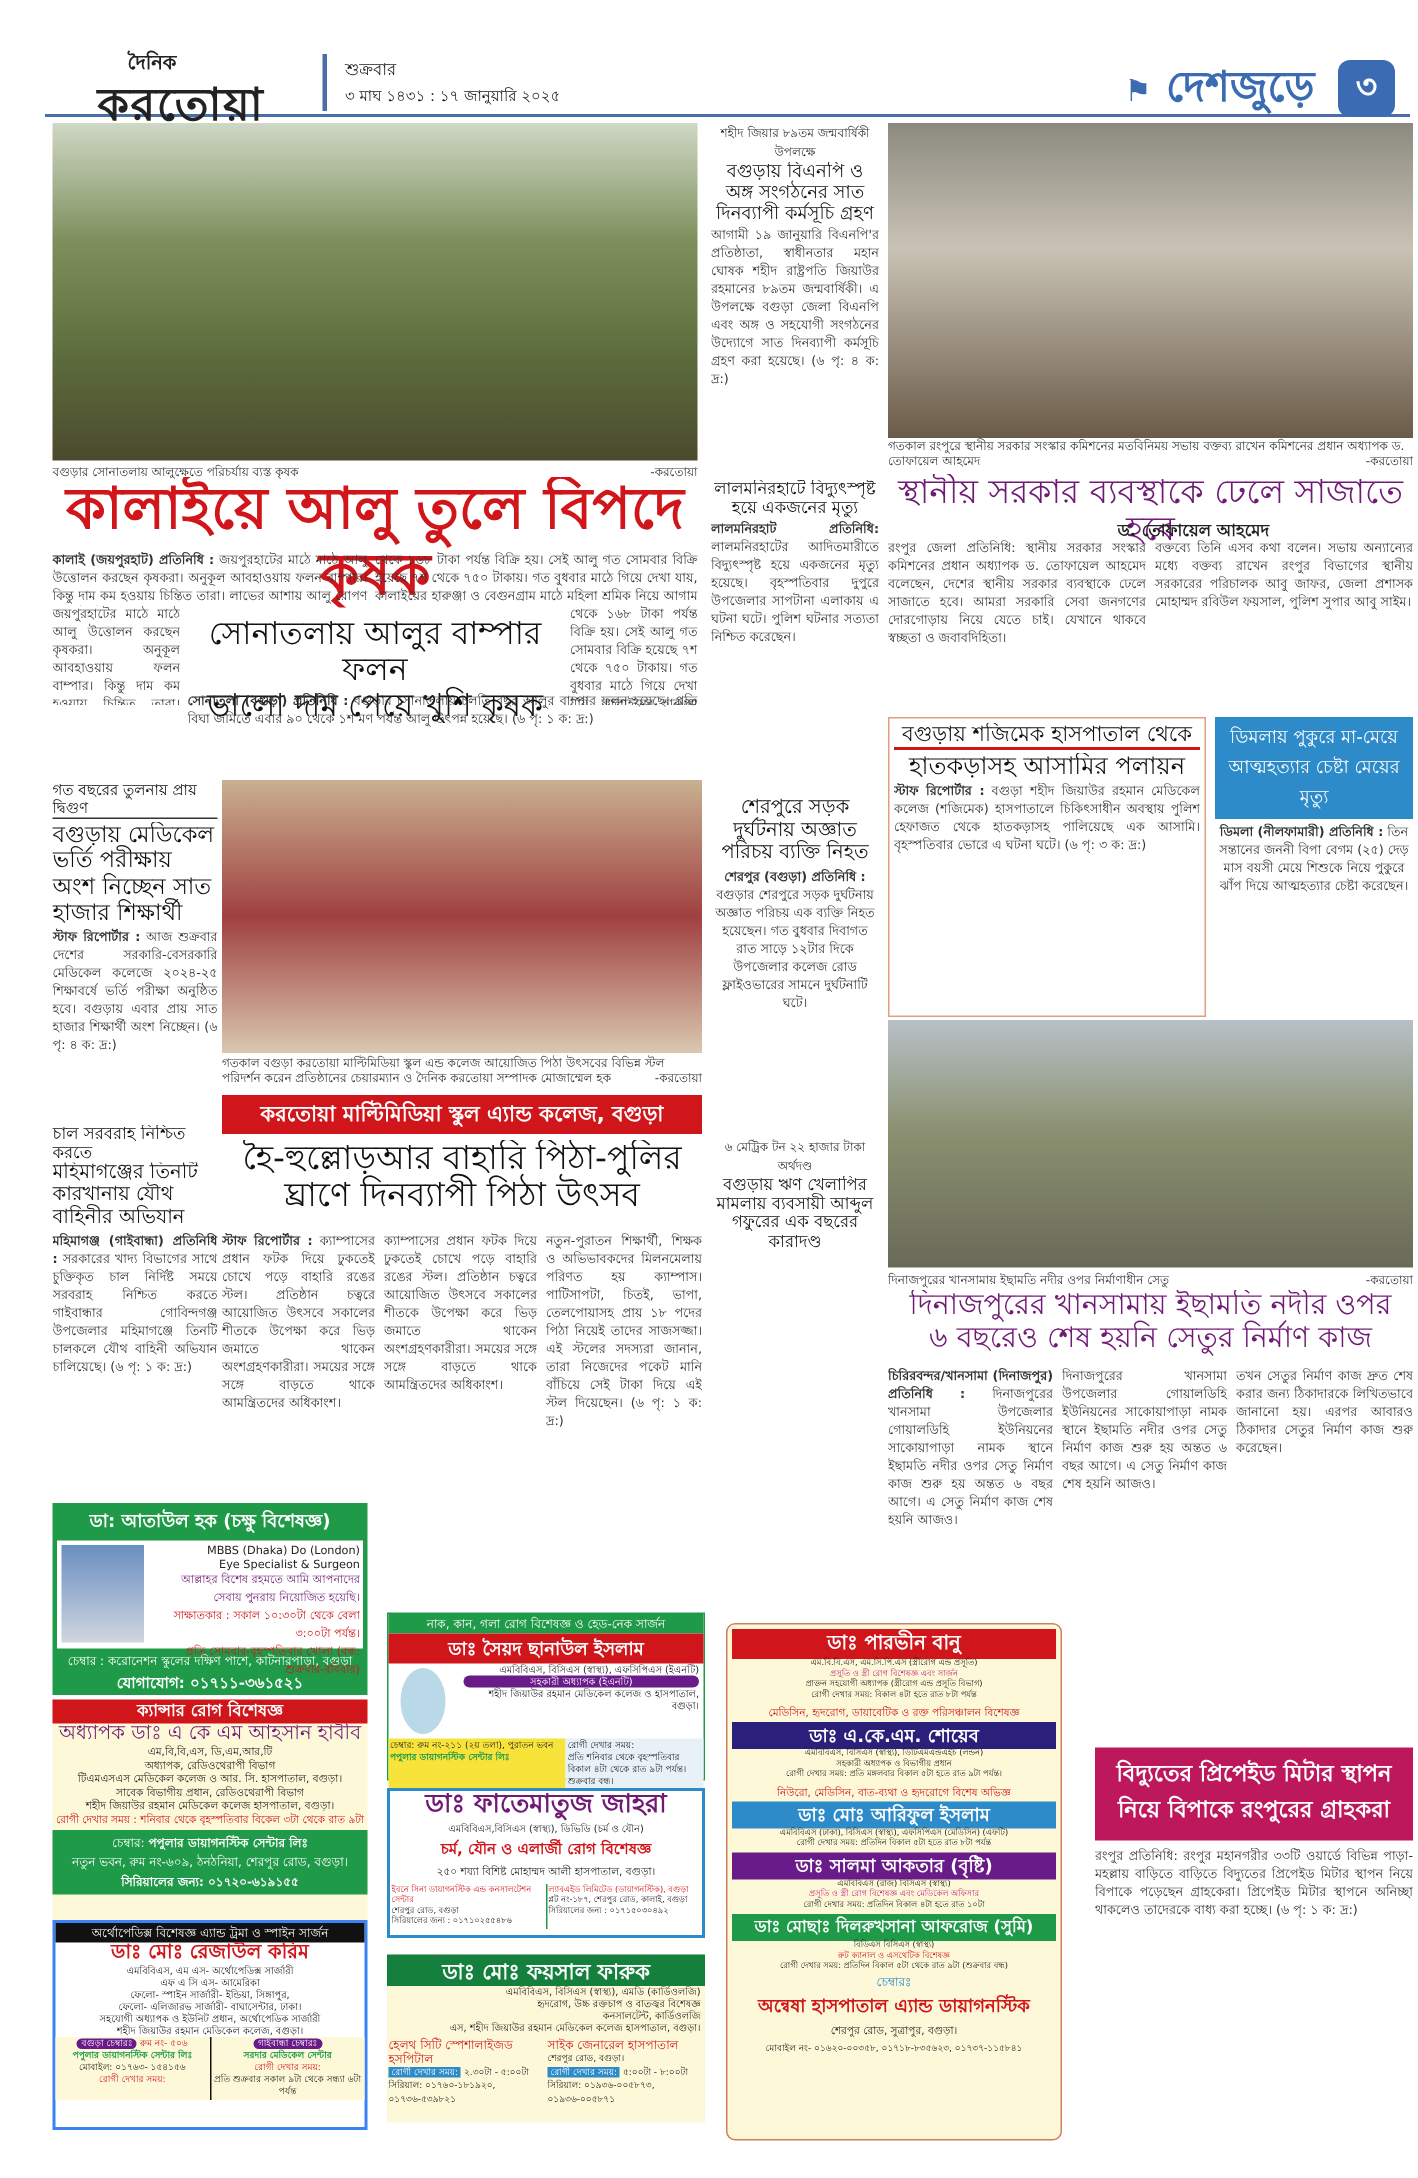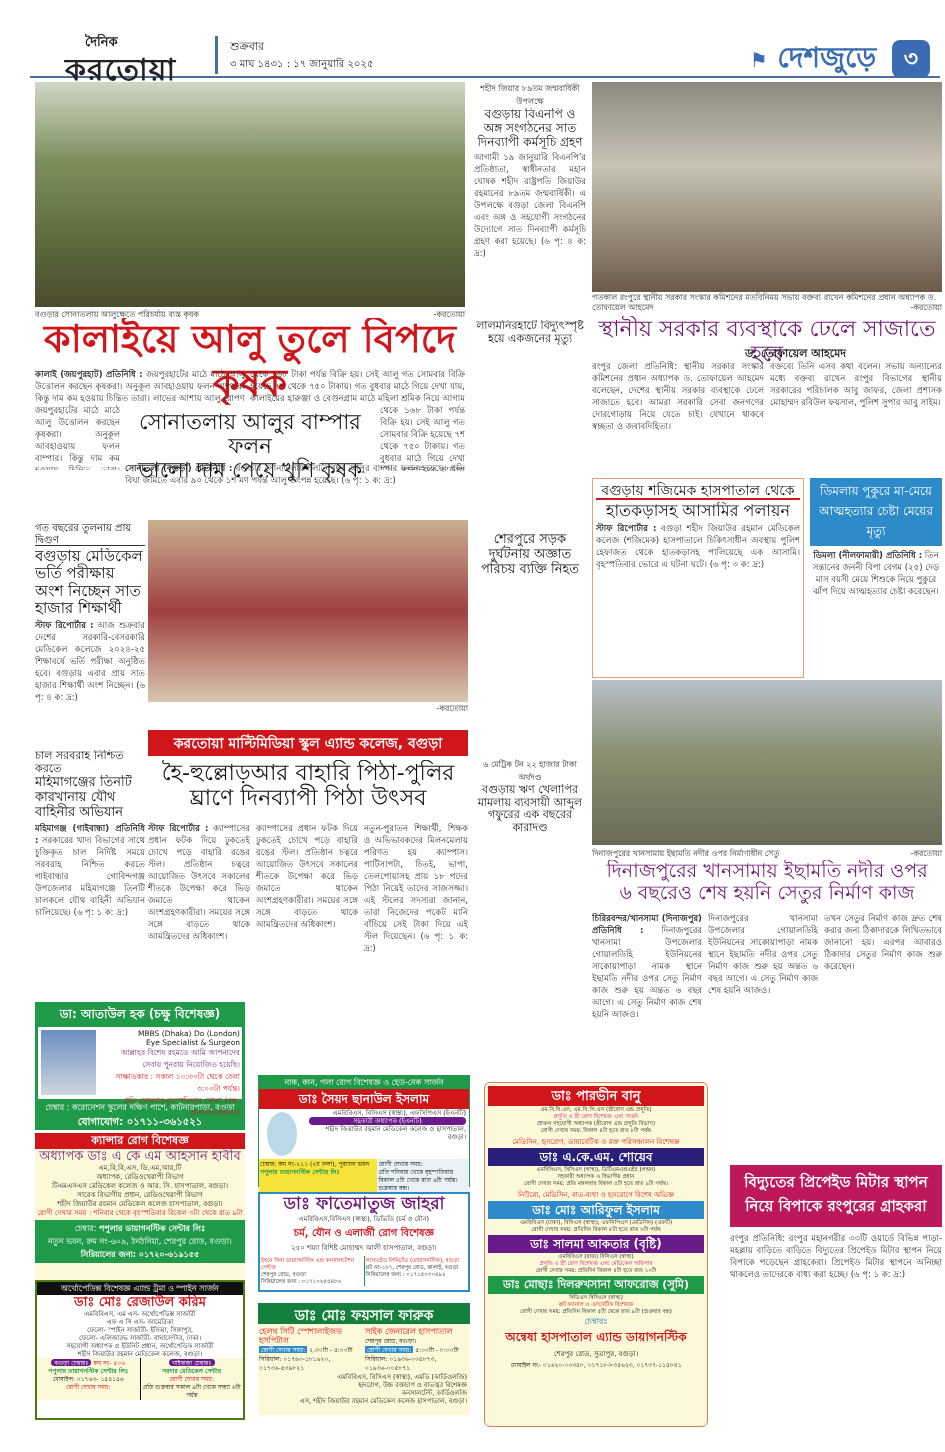--- a/index.html
+++ b/index.html
@@ -63,38 +63,40 @@
 </div>
 
 <div class="abs" style="left:35px;top:750px;width:110px">
   <div class="hl" style="font-size:11px;font-weight:normal">চাল সরবরাহ নিশ্চিত করতে</div>
   <div class="hl" style="font-size:13px;font-weight:normal">মহিমাগঞ্জের তিনটি কারখানায় যৌথ বাহিনীর অভিযান</div>
   <div class="body" style="height:170px;margin-top:2px"><b>মহিমাগঞ্জ (গাইবান্ধা) প্রতিনিধি :</b> <span>সরকারের খাদ্য বিভাগের সাথে চুক্তিকৃত চাল নির্দিষ্ট সময়ে সরবরাহ নিশ্চিত করতে গাইবান্ধার গোবিন্দগঞ্জ উপজেলার মহিমাগঞ্জে তিনটি চালকলে যৌথ বাহিনী অভিযান চালিয়েছে।</span> <span>(৬ পৃ: ১ ক: দ্র:)</span></div>
 </div>
 
 <div class="abs photo4" style="left:148px;top:520px;width:320px;height:182px"></div>
 <div class="abs cap" style="left:148px;top:704px;width:320px;line-height:10px">
-   <span style="float:right">-করতোয়া</span>
+  <span>গতকাল বগুড়া করতোয়া মাল্টিমিডিয়া স্কুল এন্ড কলেজ আয়োজিত পিঠা উৎসবের বিভিন্ন স্টল পরিদর্শন করেন প্রতিষ্ঠানের চেয়ারম্যান ও দৈনিক করতোয়া সম্পাদক মোজাম্মেল হক</span> <span style="float:right">-করতোয়া</span>
 </div>
 <div class="abs adbar" style="left:148px;top:730px;width:320px;height:26px;background:#d1161b;font-size:14px;line-height:26px">করতোয়া মাল্টিমিডিয়া স্কুল এ্যান্ড কলেজ, বগুড়া</div>
 <div class="abs hl" style="left:148px;top:760px;width:320px;font-size:22px;text-align:center;font-weight:normal">হৈ-হুল্লোড়আর বাহারি পিঠা-পুলির ঘ্রাণে দিনব্যাপী পিঠা উৎসব</div>
 <div class="abs body" style="left:148px;top:822px;width:102px;height:180px"><b>স্টাফ রিপোর্টার :</b> <span>ক্যাম্পাসের প্রধান ফটক দিয়ে ঢুকতেই চোখে পড়ে বাহারি রঙের স্টল। প্রতিষ্ঠান চত্বরে আয়োজিত উৎসবে সকালের শীতকে উপেক্ষা করে ভিড় জমাতে থাকেন অংশগ্রহণকারীরা। সময়ের সঙ্গে সঙ্গে বাড়তে থাকে আমন্ত্রিতদের অধিকাংশ।</span></div>
 <div class="abs body" style="left:256px;top:822px;width:102px;height:180px">ক্যাম্পাসের প্রধান ফটক দিয়ে ঢুকতেই চোখে পড়ে বাহারি রঙের স্টল। প্রতিষ্ঠান চত্বরে আয়োজিত উৎসবে সকালের শীতকে উপেক্ষা করে ভিড় জমাতে থাকেন অংশগ্রহণকারীরা। সময়ের সঙ্গে সঙ্গে বাড়তে থাকে আমন্ত্রিতদের অধিকাংশ।</div>
 <div class="abs body" style="left:364px;top:822px;width:104px;height:180px"><span>নতুন-পুরাতন শিক্ষার্থী, শিক্ষক ও অভিভাবকদের মিলনমেলায় পরিণত হয় ক্যাম্পাস। পাটিসাপটা, চিতই, ভাপা, তেলপোয়াসহ প্রায় ১৮ পদের পিঠা নিয়েই তাদের সাজসজ্জা। এই স্টলের সদস্যরা জানান, তারা নিজেদের পকেট মানি বাঁচিয়ে সেই টাকা দিয়ে এই স্টল দিয়েছেন।</span> <span>(৬ পৃ: ১ ক: দ্র:)</span></div>
 
 <div class="abs" style="left:474px;top:82px;width:112px">
   <div class="cap" style="text-align:center">শহীদ জিয়ার ৮৯তম জন্মবার্ষিকী উপলক্ষে</div>
   <div class="hl" style="font-size:12px;text-align:center;font-weight:normal">বগুড়ায় বিএনপি ও অঙ্গ সংগঠনের সাত দিনব্যাপী কর্মসূচি গ্রহণ</div>
   <div class="body" style="height:130px;margin-top:2px"><span>আগামী ১৯ জানুয়ারি বিএনপি'র প্রতিষ্ঠাতা, স্বাধীনতার মহান ঘোষক শহীদ রাষ্ট্রপতি জিয়াউর রহমানের ৮৯তম জন্মবার্ষিকী। এ উপলক্ষে বগুড়া জেলা বিএনপি এবং অঙ্গ ও সহযোগী সংগঠনের উদ্যোগে সাত দিনব্যাপী কর্মসূচি গ্রহণ করা হয়েছে।</span> <span>(৬ পৃ: ৪ ক: দ্র:)</span></div>
 </div>
 <div class="abs" style="left:474px;top:320px;width:112px">
   <div class="hl" style="font-size:11px;text-align:center;font-weight:normal">লালমনিরহাটে বিদ্যুৎস্পৃষ্ট হয়ে একজনের মৃত্যু</div>
+  <div class="body" style="height:150px;margin-top:2px"><b>লালমনিরহাট প্রতিনিধি:</b> <span>লালমনিরহাটের আদিতমারীতে বিদ্যুৎস্পৃষ্ট হয়ে একজনের মৃত্যু হয়েছে। বৃহস্পতিবার দুপুরে উপজেলার সাপটানা এলাকায় এ ঘটনা ঘটে। পুলিশ ঘটনার সত্যতা নিশ্চিত করেছেন।</span></div>
 </div>
 <div class="abs" style="left:474px;top:532px;width:112px">
   <div class="hl" style="font-size:13px;text-align:center;font-weight:normal">শেরপুরে সড়ক দুর্ঘটনায় অজ্ঞাত পরিচয় ব্যক্তি নিহত</div>
+  <div class="body" style="height:150px;margin-top:2px;text-align:center"><b>শেরপুর (বগুড়া) প্রতিনিধি :</b> <span>বগুড়ার শেরপুরে সড়ক দুর্ঘটনায় অজ্ঞাত পরিচয় এক ব্যক্তি নিহত হয়েছেন। গত বুধবার দিবাগত রাত সাড়ে ১২টার দিকে উপজেলার কলেজ রোড ফ্লাইওভারের সামনে দুর্ঘটনাটি ঘটে।</span></div>
 </div>
 <div class="abs" style="left:474px;top:758px;width:112px">
   <div class="cap" style="text-align:center">৬ মেট্রিক টন ২২ হাজার টাকা অর্থদণ্ড</div>
   <div class="hl" style="font-size:11px;text-align:center;font-weight:normal">বগুড়ায় ঋণ খেলাপির মামলায় ব্যবসায়ী আব্দুল গফুরের এক বছরের কারাদণ্ড</div>
 </div>
 
 <div class="abs photo2" style="left:592px;top:82px;width:350px;height:210px"></div>
 <div class="abs cap" style="left:592px;top:293px;width:350px;line-height:10px"><span>গতকাল রংপুরে স্থানীয় সরকার সংস্কার কমিশনের মতবিনিময় সভায় বক্তব্য রাখেন কমিশনের প্রধান অধ্যাপক ড. তোফায়েল আহমেদ</span> <span style="float:right">-করতোয়া</span></div>
 <div class="abs hl navy" style="left:592px;top:316px;width:350px;font-size:22px;text-align:center;font-weight:normal">স্থানীয় সরকার ব্যবস্থাকে ঢেলে সাজাতে হবে</div>
 <div class="abs" style="left:745px;top:345px;font-size:11px;font-weight:bold">ড. তোফায়েল আহমেদ</div>
@@ -154,21 +156,21 @@
     <div>শহীদ জিয়াউর রহমান মেডিকেল কলেজ হাসপাতাল, বগুড়া।</div>
     <div class="red">রোগী দেখার সময় : শনিবার থেকে বৃহস্পতিবার বিকেল ৩টা থেকে রাত ৯টা</div>
   </div>
   <div style="background:#1f9a48;color:#fff;font-size:8px;padding:2px;margin-top:2px;text-align:center">
     <div><span>চেম্বার:</span> <b>পপুলার ডায়াগনস্টিক সেন্টার লিঃ</b></div>
     <div>নতুন ভবন, রুম নং-৬০৯, ঠনঠনিয়া, শেরপুর রোড, বগুড়া।</div>
     <div style="font-weight:bold">সিরিয়ালের জন্য: ০১৭২০-৬১৯১৫৫</div>
   </div>
 </div>
 
-<div class="abs" style="left:35px;top:1280px;width:210px;height:140px;border:2px solid #4d7c0f;background:#fff">
+<div class="abs" style="left:35px;top:1280px;width:210px;height:140px;border:2px solid #3b82f6;background:#fff">
   <div class="adbar" style="background:#111;font-size:8px;height:13px;line-height:13px;font-weight:normal">অর্থোপেডিক্স বিশেষজ্ঞ এ্যান্ড ট্রমা ও স্পাইন সার্জন</div>
   <div class="hl red" style="font-size:13px;text-align:center">ডাঃ মোঃ রেজাউল করিম</div>
   <div style="font-size:6.5px;text-align:center;line-height:8px">
     <div>এমবিবিএস, এম এস- অর্থোপেডিক্স সার্জারী</div>
     <div>এফ এ সি এস- আমেরিকা</div>
     <div>ফেলো- স্পাইন সার্জারী- ইন্ডিয়া, সিঙ্গাপুর,</div>
     <div>ফেলো- এলিজারভ সার্জারী- বাঘাসেন্টার, ঢাকা।</div>
     <div>সহযোগী অধ্যাপক ও ইউনিট প্রধান, অর্থোপেডিক সার্জারী</div>
     <div>শহীদ জিয়াউর রহমান মেডিকেল কলেজ, বগুড়া।</div>
   </div>
@@ -225,39 +227,39 @@
     <div style="flex:1;padding:1px">
         <div class="red">ল্যাবএইড লিমিটেড (ডায়াগনস্টিক), বগুড়া</div>
         <div>প্লট নং-১৮৭, শেরপুর রোড, কালাই, বগুড়া</div>
         <div>সিরিয়ালের জন্য : ০১৭১৫০৩০৪৯২</div>
       </div>
   </div>
 </div>
 
 <div class="abs" style="left:258px;top:1303px;width:212px;height:112px;background:#fdf8d8">
   <div class="adbar" style="background:#15803d;font-size:14px;height:21px;line-height:24px">ডাঃ মোঃ ফয়সাল ফারুক</div>
-  <div style="display:flex;font-size:6px;line-height:9px;margin-top:2px">
-    <div style="flex:1;padding:1px">
-        <div class="red" style="font-size:8px">হেলথ সিটি স্পেশালাইজড হসপিটাল</div>
-        <div><span style="background:#2e8bc9;color:#fff;padding:0 2px">রোগী দেখার সময়:</span> <span>২.৩০টা - ৫:০০টা</span></div>
-        <div>সিরিয়াল: ০১৭৬০-১৮১৯২০, ০১৭৩৬-৫৩৯৮২১</div>
-      </div>
-    <div style="flex:1;padding:1px">
-        <div class="red" style="font-size:8px">সাইক জেনারেল হাসপাতাল</div>
-        <div>শেরপুর রোড, বগুড়া।</div>
-        <div><span style="background:#2e8bc9;color:#fff;padding:0 2px">রোগী দেখার সময়:</span> <span>৫:০০টা - ৮:০০টা</span></div>
-        <div>সিরিয়াল: ০১৯৩৬-০০৫৮৭৩, ০১৯৩৬-০০৫৮৭১</div>
-      </div>
-  </div>
   <div style="font-size:6.5px;text-align:right;line-height:8px;padding-right:3px">
     <div>এমবিবিএস, বিসিএস (স্বাস্থ্য), এমডি (কার্ডিওলজি)</div>
     <div>হৃদরোগ, উচ্চ রক্তচাপ ও বাতজ্বর বিশেষজ্ঞ</div>
     <div>কনসালটেন্ট, কার্ডিওলজি</div>
     <div>এস, শহীদ জিয়াউর রহমান মেডিকেল কলেজ হাসপাতাল, বগুড়া।</div>
   </div>
+  <div style="display:flex;font-size:6px;line-height:9px;margin-top:2px">
+    <div style="flex:1;padding:1px">
+        <div class="red" style="font-size:8px">হেলথ সিটি স্পেশালাইজড হসপিটাল</div>
+        <div><span style="background:#2e8bc9;color:#fff;padding:0 2px">রোগী দেখার সময়:</span> <span>২.৩০টা - ৫:০০টা</span></div>
+        <div>সিরিয়াল: ০১৭৬০-১৮১৯২০, ০১৭৩৬-৫৩৯৮২১</div>
+      </div>
+    <div style="flex:1;padding:1px">
+        <div class="red" style="font-size:8px">সাইক জেনারেল হাসপাতাল</div>
+        <div>শেরপুর রোড, বগুড়া।</div>
+        <div><span style="background:#2e8bc9;color:#fff;padding:0 2px">রোগী দেখার সময়:</span> <span>৫:০০টা - ৮:০০টা</span></div>
+        <div>সিরিয়াল: ০১৯৩৬-০০৫৮৭৩, ০১৯৩৬-০০৫৮৭১</div>
+      </div>
+  </div>
 </div>
 
 <div class="abs" style="left:484px;top:1082px;width:224px;height:345px;border:1px solid #d08060;border-radius:6px;background:#fdf8d8;padding:3px">
   <div class="adbar" style="background:#d1161b;font-size:13px;height:20px;line-height:20px">ডাঃ পারভীন বানু</div>
   <div style="font-size:5.5px;text-align:center;line-height:7px">
     <div>এম.বি.বি.এস, এম.সি.পি.এস (স্ত্রীরোগ এন্ড প্রসূতি)</div>
     <div style="color:#c02080">প্রসূতি ও স্ত্রী রোগ বিশেষজ্ঞ এবং সার্জন</div>
     <div>প্রাক্তন সহযোগী অধ্যাপক (স্ত্রীরোগ এন্ড প্রসূতি বিভাগ)</div>
     <div>রোগী দেখার সময়: বিকাল ৪টা হতে রাত ৮টা পর্যন্ত</div>
   </div>

